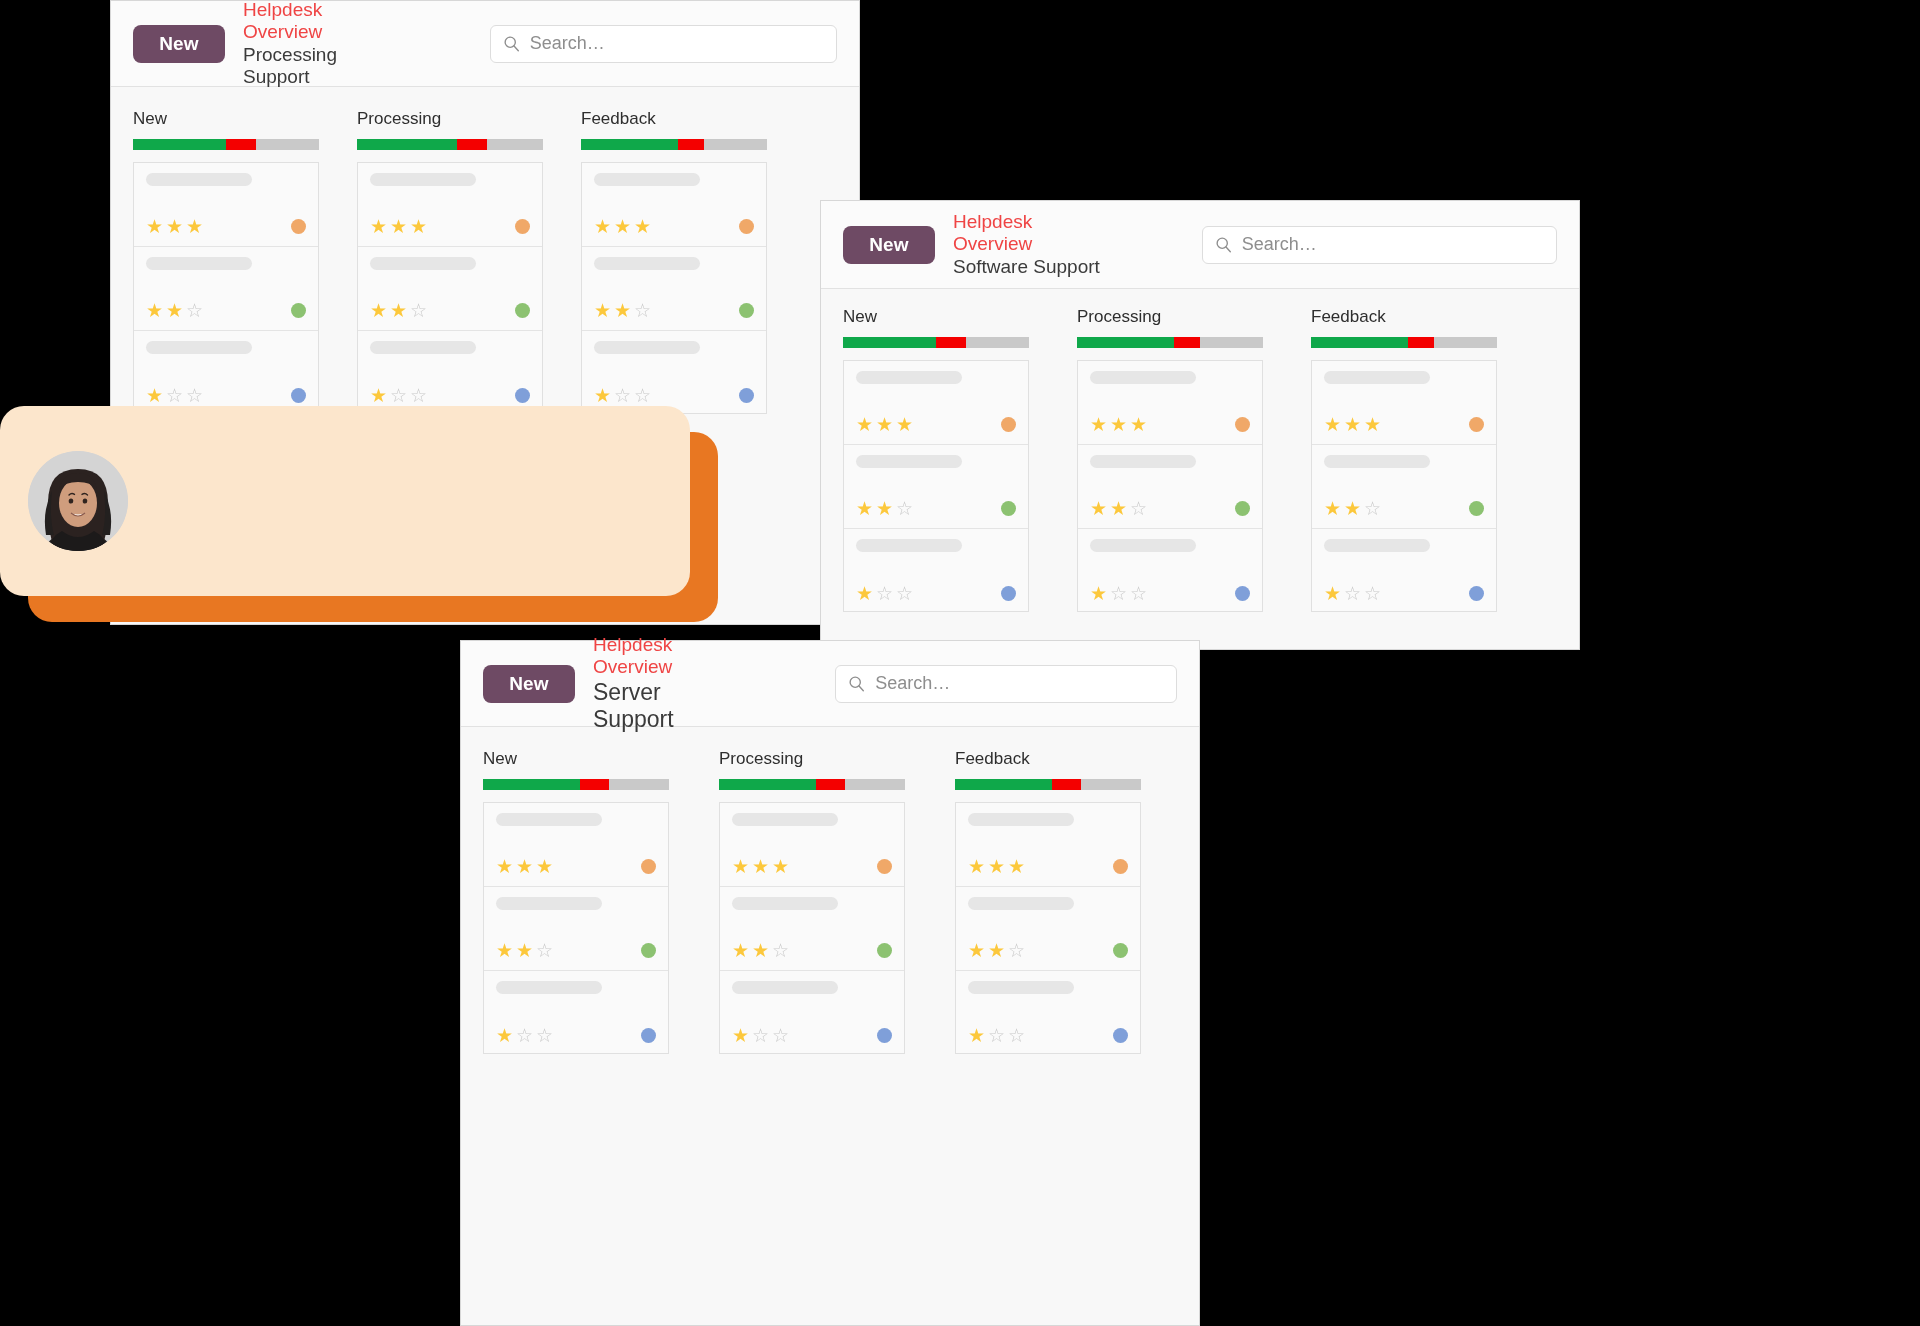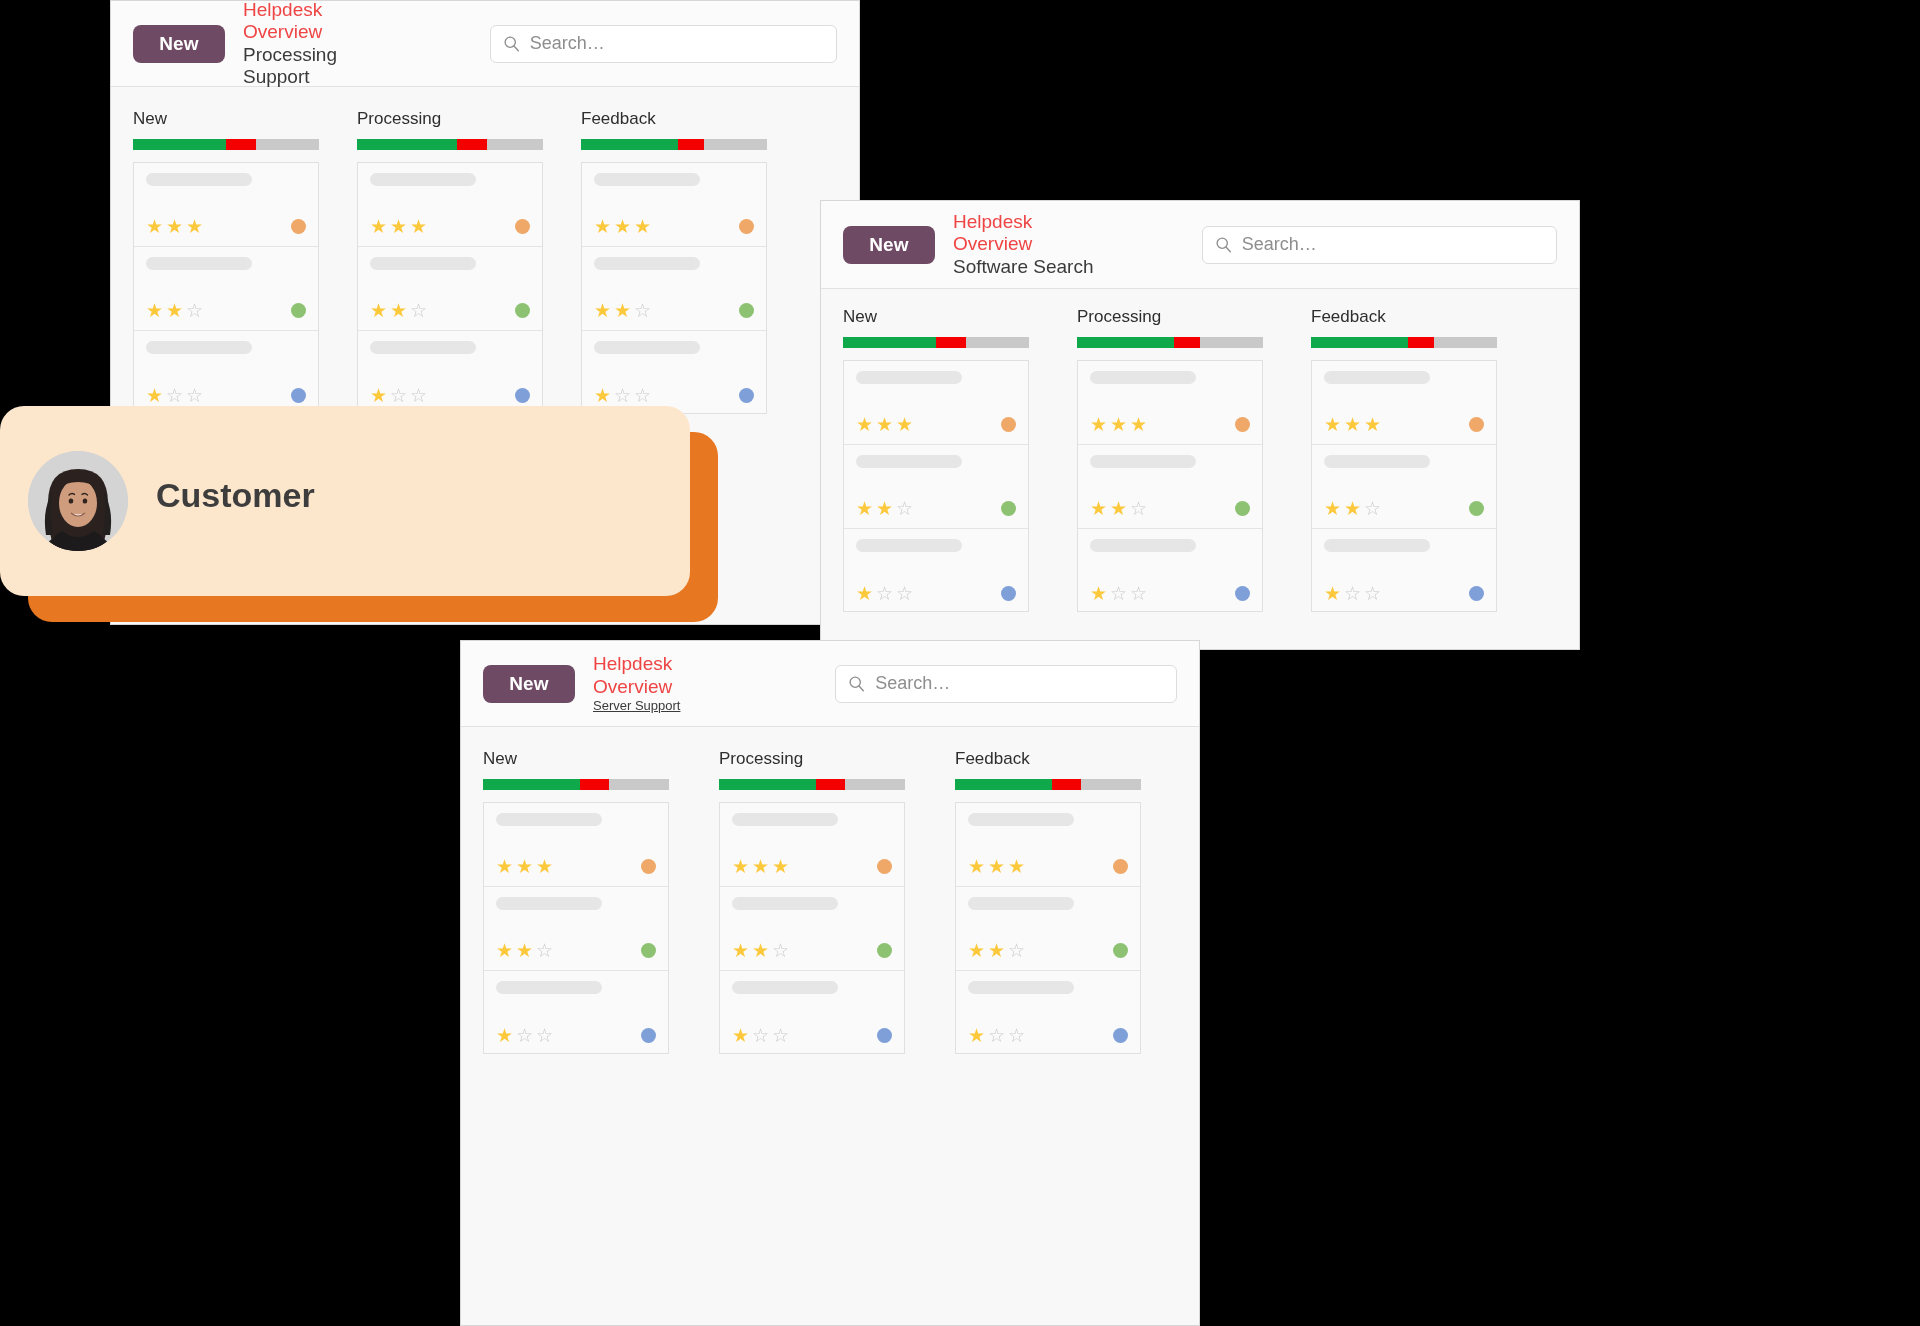--- a/index.html
+++ b/index.html
@@ -220,21 +220,21 @@
       </div>
     </div>
   </div>
 </div>
 
 <div class="window" id="win-1" style="left:820px;top:200px;width:760px;height:450px;">
   <div class="win-header" style="height:88px;padding:0 22px;">
     <div class="badge" style="width:92px;height:38px;font-size:19px;">New</div>
     <div class="titles" style="margin-left:18px;">
       <div class="title-main" style="font-size:19px;">Helpdesk Overview</div>
-      <div class="title-sub" style="font-size:19px;">Software Search</div>
+      <div class="title-sub" style="font-size:19px;">Software Support</div>
     </div>
     <div class="search" style="margin-left:92px;width:370px;height:38px;padding:0 12px;">
       <svg width="17" height="17" viewBox="0 0 20 20">
         <circle cx="8.5" cy="8.5" r="6" fill="none" stroke="#8e8e8e" stroke-width="1.6"></circle>
         <line x1="13" y1="13" x2="18" y2="18.5" stroke="#8e8e8e" stroke-width="1.6" stroke-linecap="round"></line>
       </svg>
       <span class="search-ph" style="margin-left:10px;font-size:18px;">Search…</span>
     </div>
   </div>
   <div class="board" style="padding:18px 22px 0 22px;gap:48px;">
@@ -332,21 +332,21 @@
       </div>
     </div>
   </div>
 </div>
 
 <div class="window" id="win-2" style="left:460px;top:640px;width:740px;height:686px;">
   <div class="win-header" style="height:86px;padding:0 22px;">
     <div class="badge" style="width:92px;height:38px;font-size:19px;">New</div>
     <div class="titles" style="margin-left:18px;">
       <div class="title-main" style="font-size:19px;">Helpdesk Overview</div>
-      <div class="title-sub" style="font-size:13px;text-decoration:underline;">Server Support</div>
+      <div class="title-sub" style="font-size:23px;">Server Support</div>
     </div>
     <div class="search" style="margin-left:92px;width:370px;height:38px;padding:0 12px;">
       <svg width="17" height="17" viewBox="0 0 20 20">
         <circle cx="8.5" cy="8.5" r="6" fill="none" stroke="#8e8e8e" stroke-width="1.6"></circle>
         <line x1="13" y1="13" x2="18" y2="18.5" stroke="#8e8e8e" stroke-width="1.6" stroke-linecap="round"></line>
       </svg>
       <span class="search-ph" style="margin-left:10px;font-size:18px;">Search…</span>
     </div>
   </div>
   <div class="board" style="padding:22px 22px 0 22px;gap:50px;">
@@ -462,15 +462,14 @@
         <path d="M54 43.4 q3 -1.9 5.5 0.6" stroke="#30241f" stroke-width="1.4" fill="none" stroke-linecap="round"></path>
         <path d="M43 62 q7 6 14 0 q-7 3 -14 0z" fill="#ffffff"></path>
         <path d="M43 62 q7 6 14 0" stroke="#8a5a4c" stroke-width="1.2" fill="none"></path>
         <path d="M24 40 q-3 26 2 44 l-8 0 q-4 -24 6 -44z" fill="#23201f"></path>
         <path d="M76 40 q3 26 -2 44 l8 0 q4 -24 -6 -44z" fill="#23201f"></path>
         <path d="M34 80 q16 12 32 0 q12 6 14 20 l-60 0 q2 -14 14 -20z" fill="#1c1a1a"></path>
       </g>
     </svg>
   </div>
   <div class="bubble-text" style="margin-left:28px;">
-    <div class="bubble-name" style="font-size:34px;margin-bottom:12px;">Customer</div>
   </div>
 </div>
 
 </body></html>

